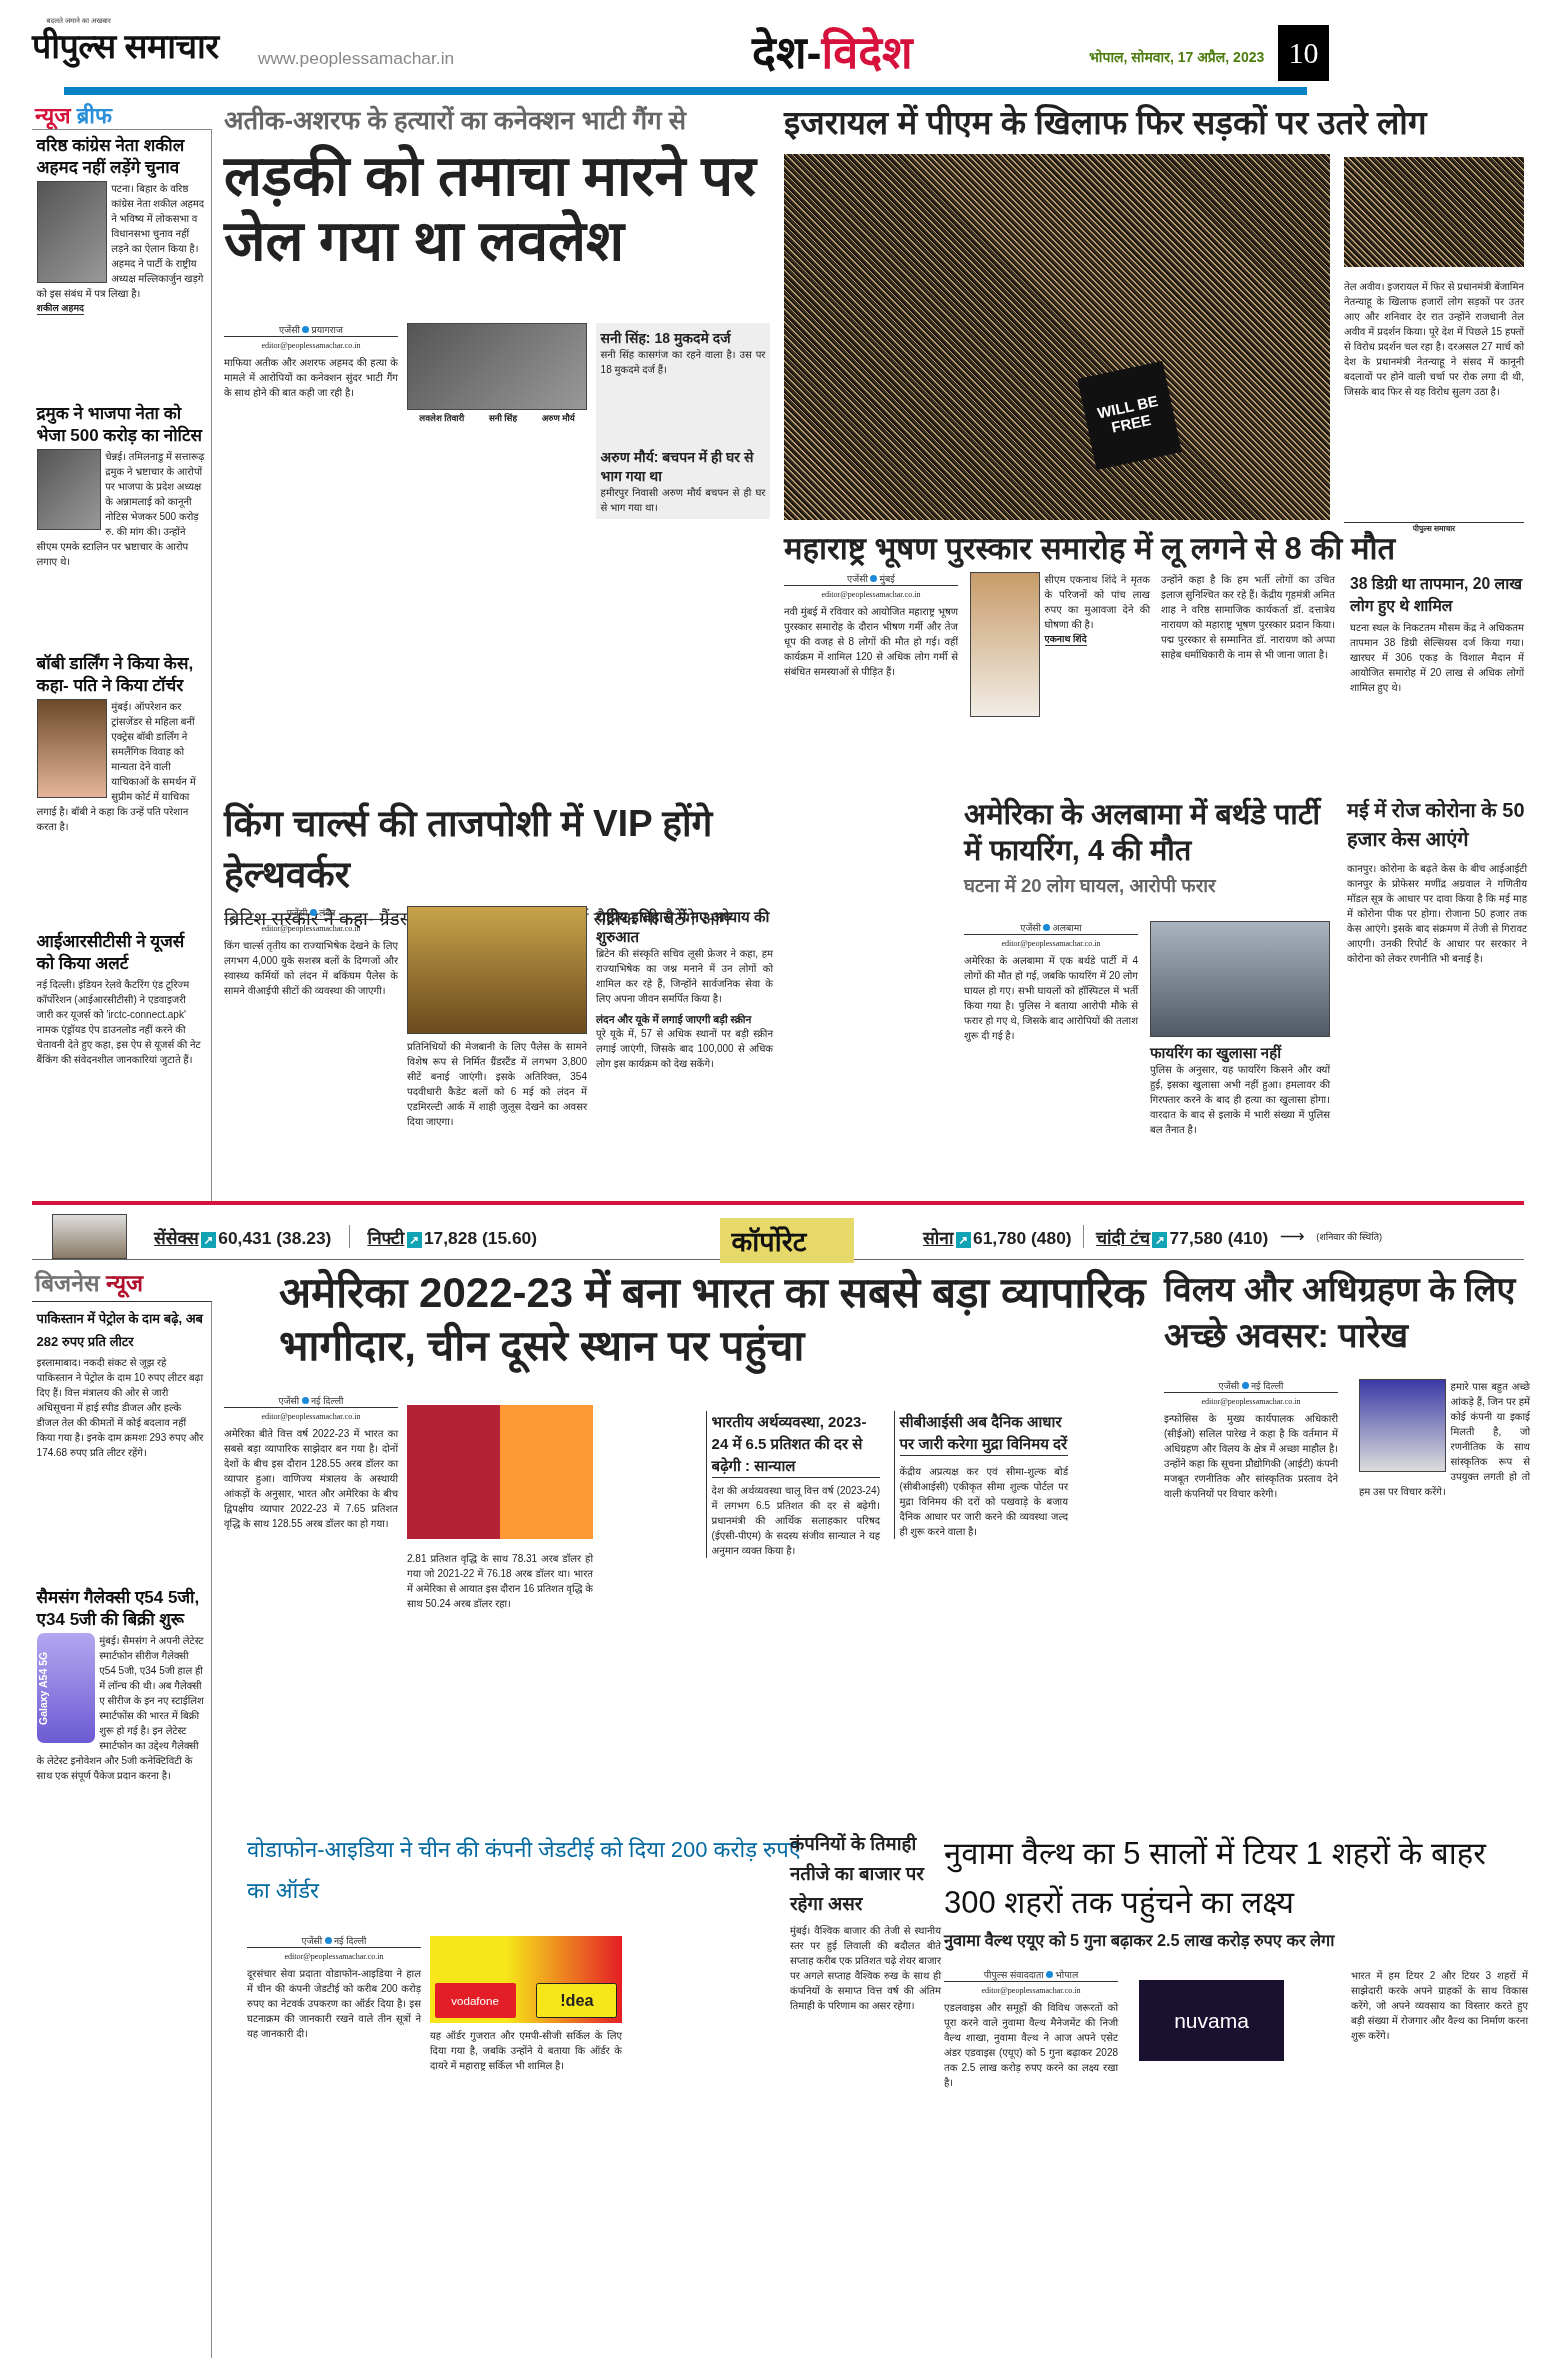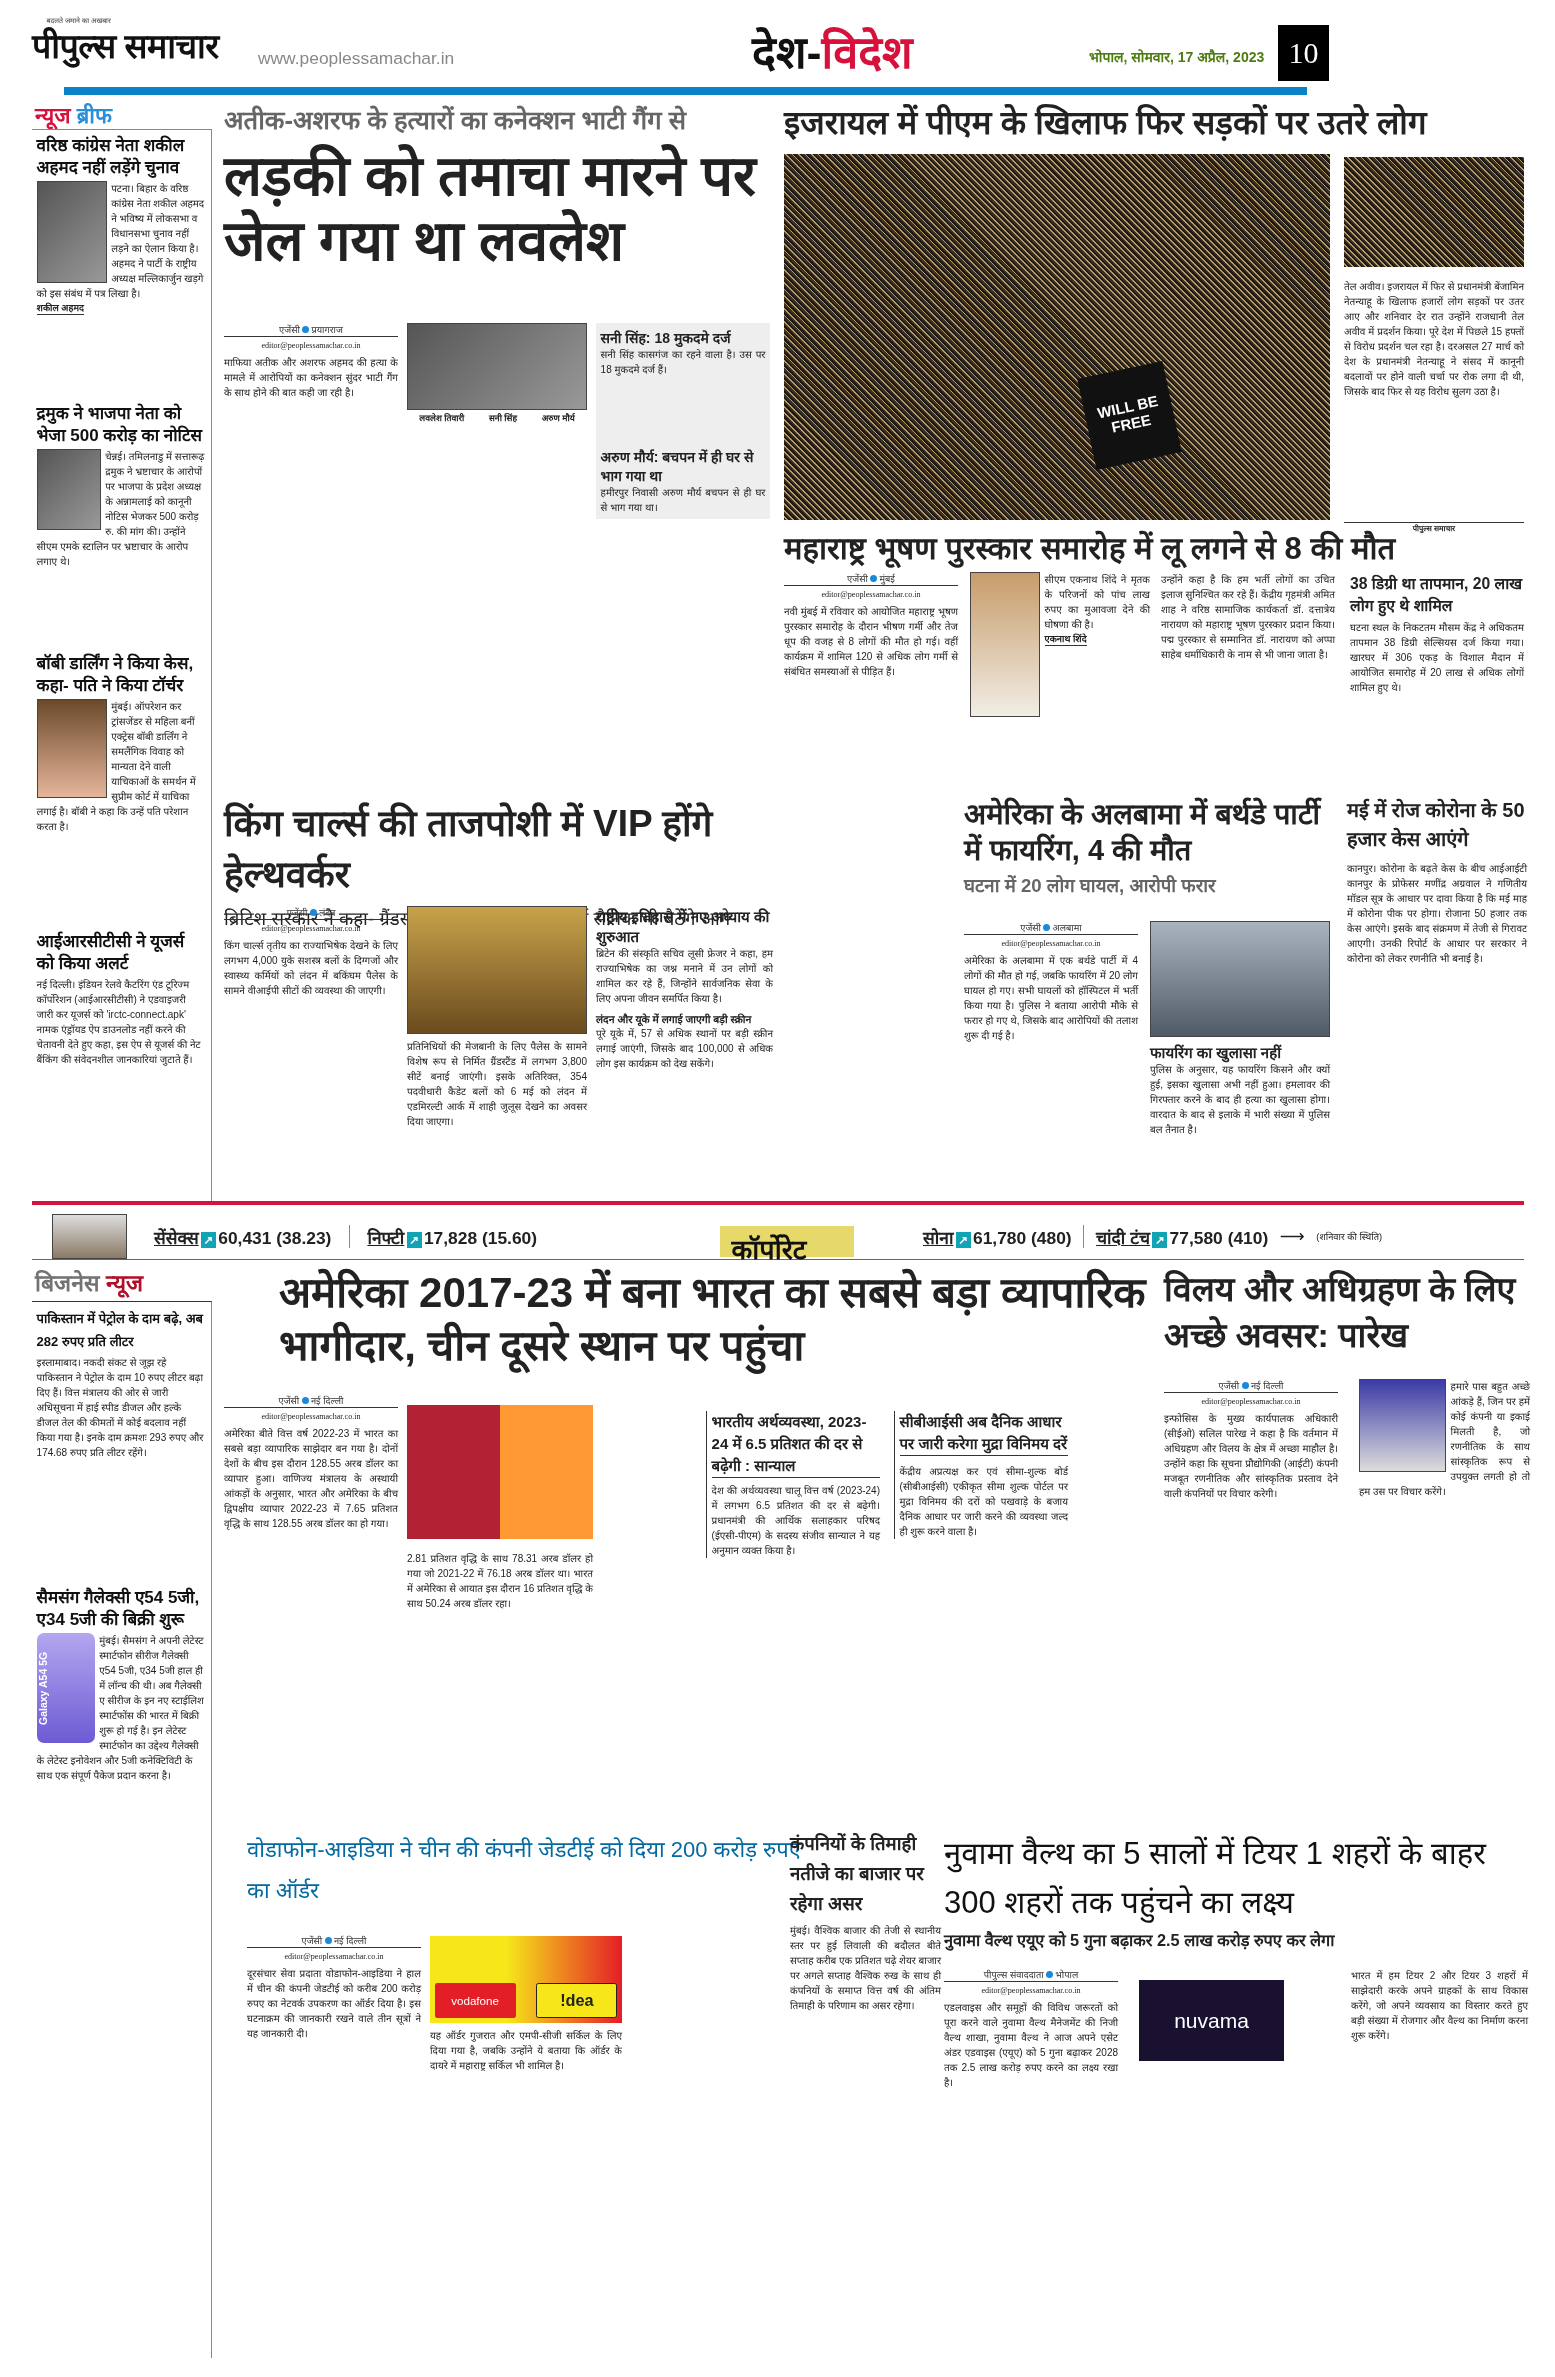--- a/index.html
+++ b/index.html
@@ -169,21 +169,21 @@
 </div>
 
 <div class="abs redline" style="left:32px;top:1201px;width:1492px"></div>
 <div class="abs ticker">
   <div class="photo" style="position:absolute;left:20.3px;top:0;width:75px;height:45px;background:linear-gradient(#ddd,#8a7a66)"></div>
   <div style="position:absolute;left:122px;top:10.5px;display:flex;align-items:center;gap:17.4px">
     <span class="tick-item"><u>सेंसेक्स</u><span class="arrow-up">↗</span><span>60,431</span> <span>(38.23)</span></span>
     <span style="width:1.2px;height:23px;background:#888"></span>
     <span class="tick-item"><u>निफ्टी</u><span class="arrow-up">↗</span><span>17,828</span> <span>(15.60)</span></span>
   </div>
-  <div class="corp" style="position:absolute;left:688px;top:12px;height:31px;width:134px">कॉर्पोरेट</div>
+  <div class="corp" style="position:absolute;left:688px;top:4px;height:45px;width:134px">कॉर्पोरेट</div>
   <div style="position:absolute;left:891px;top:10.5px;display:flex;align-items:center;gap:11.6px">
     <span class="tick-item"><u>सोना</u><span class="arrow-up">↗</span><span>61,780</span> <span>(480)</span></span>
     <span style="width:1.2px;height:23px;background:#888"></span>
     <span class="tick-item"><u>चांदी टंच</u><span class="arrow-up">↗</span><span>77,580</span> <span>(410)</span></span>
     <span style="font-size:17.4px">⟶</span>
     <span style="font-size:9.3px">(शनिवार की स्थिति)</span>
   </div>
 </div>
 
 <div class="abs" style="left:35px;top:1266px;font-size:23px;font-weight:bold"><span style="color:#737373">बिजनेस</span> <span style="color:#b0102c">न्यूज</span></div>
@@ -193,21 +193,21 @@
     <p>इस्लामाबाद। नकदी संकट से जूझ रहे पाकिस्तान ने पेट्रोल के दाम 10 रुपए लीटर बढ़ा दिए हैं। वित्त मंत्रालय की ओर से जारी अधिसूचना में हाई स्पीड डीजल और हल्के डीजल तेल की कीमतों में कोई बदलाव नहीं किया गया है। इनके दाम क्रमशः 293 रुपए और 174.68 रुपए प्रति लीटर रहेंगे।</p>
   </div>
   <div class="brief-item" style="top:285px">
     <h3>सैमसंग गैलेक्सी ए54 5जी, ए34 5जी की बिक्री शुरू</h3>
     <div style="float:left;width:58px;height:110px;margin:2.3px 4.6px 2.3px 0;background:linear-gradient(#6c5bd3,#b4a6f0);border-radius:7px;color:#fff;font-weight:bold;font-size:10.5px;writing-mode:vertical-rl;transform:rotate(180deg);text-align:center">Galaxy A54 5G</div>
     <p>मुंबई। सैमसंग ने अपनी लेटेस्ट स्मार्टफोन सीरीज गैलेक्सी ए54 5जी, ए34 5जी हाल ही में लॉन्च की थी। अब गैलेक्सी ए सीरीज के इन नए स्टाईलिश स्मार्टफोंस की भारत में बिक्री शुरू हो गई है। इन लेटेस्ट स्मार्टफोन का उद्देश्य गैलेक्सी के लेटेस्ट इनोवेशन और 5जी कनेक्टिविटी के साथ एक संपूर्ण पैकेज प्रदान करना है।</p>
   </div>
 </div>
 
 <div class="abs" style="left:279px;top:1266px;width:865px">
-  <div class="hl" style="font-size:42px;line-height:53px;width:871px">अमेरिका 2017-23 में बना भारत का सबसे बड़ा व्यापारिक भागीदार, चीन दूसरे स्थान पर पहुंचा</div>
+  <div class="hl" style="font-size:42px;line-height:53px;width:871px">अमेरिका 2022-23 में बना भारत का सबसे बड़ा व्यापारिक भागीदार, चीन दूसरे स्थान पर पहुंचा</div>
 </div>
 <div class="abs" style="left:224px;top:1394px;width:174px">
   <div class="byline"><span>एजेंसी</span><span class="dot"></span><span>नई दिल्ली</span></div>
   <div class="email">editor@peoplessamachar.co.in</div>
   <p class="col-text" style="margin-top:5.8px">अमेरिका बीते वित्त वर्ष 2022-23 में भारत का सबसे बड़ा व्यापारिक साझेदार बन गया है। दोनों देशों के बीच इस दौरान 128.55 अरब डॉलर का व्यापार हुआ। वाणिज्य मंत्रालय के अस्थायी आंकड़ों के अनुसार, भारत और अमेरिका के बीच द्विपक्षीय व्यापार 2022-23 में 7.65 प्रतिशत वृद्धि के साथ 128.55 अरब डॉलर का हो गया।</p>
 </div>
 <div class="abs" style="left:407px;top:1405px;width:186px">
   <div style="height:134px;background:linear-gradient(90deg,#b22234 0 50%,#ff9933 50%)"></div>
   <p class="col-text" style="margin-top:12px">2.81 प्रतिशत वृद्धि के साथ 78.31 अरब डॉलर हो गया जो 2021-22 में 76.18 अरब डॉलर था। भारत में अमेरिका से आयात इस दौरान 16 प्रतिशत वृद्धि के साथ 50.24 अरब डॉलर रहा।</p>
 </div>

